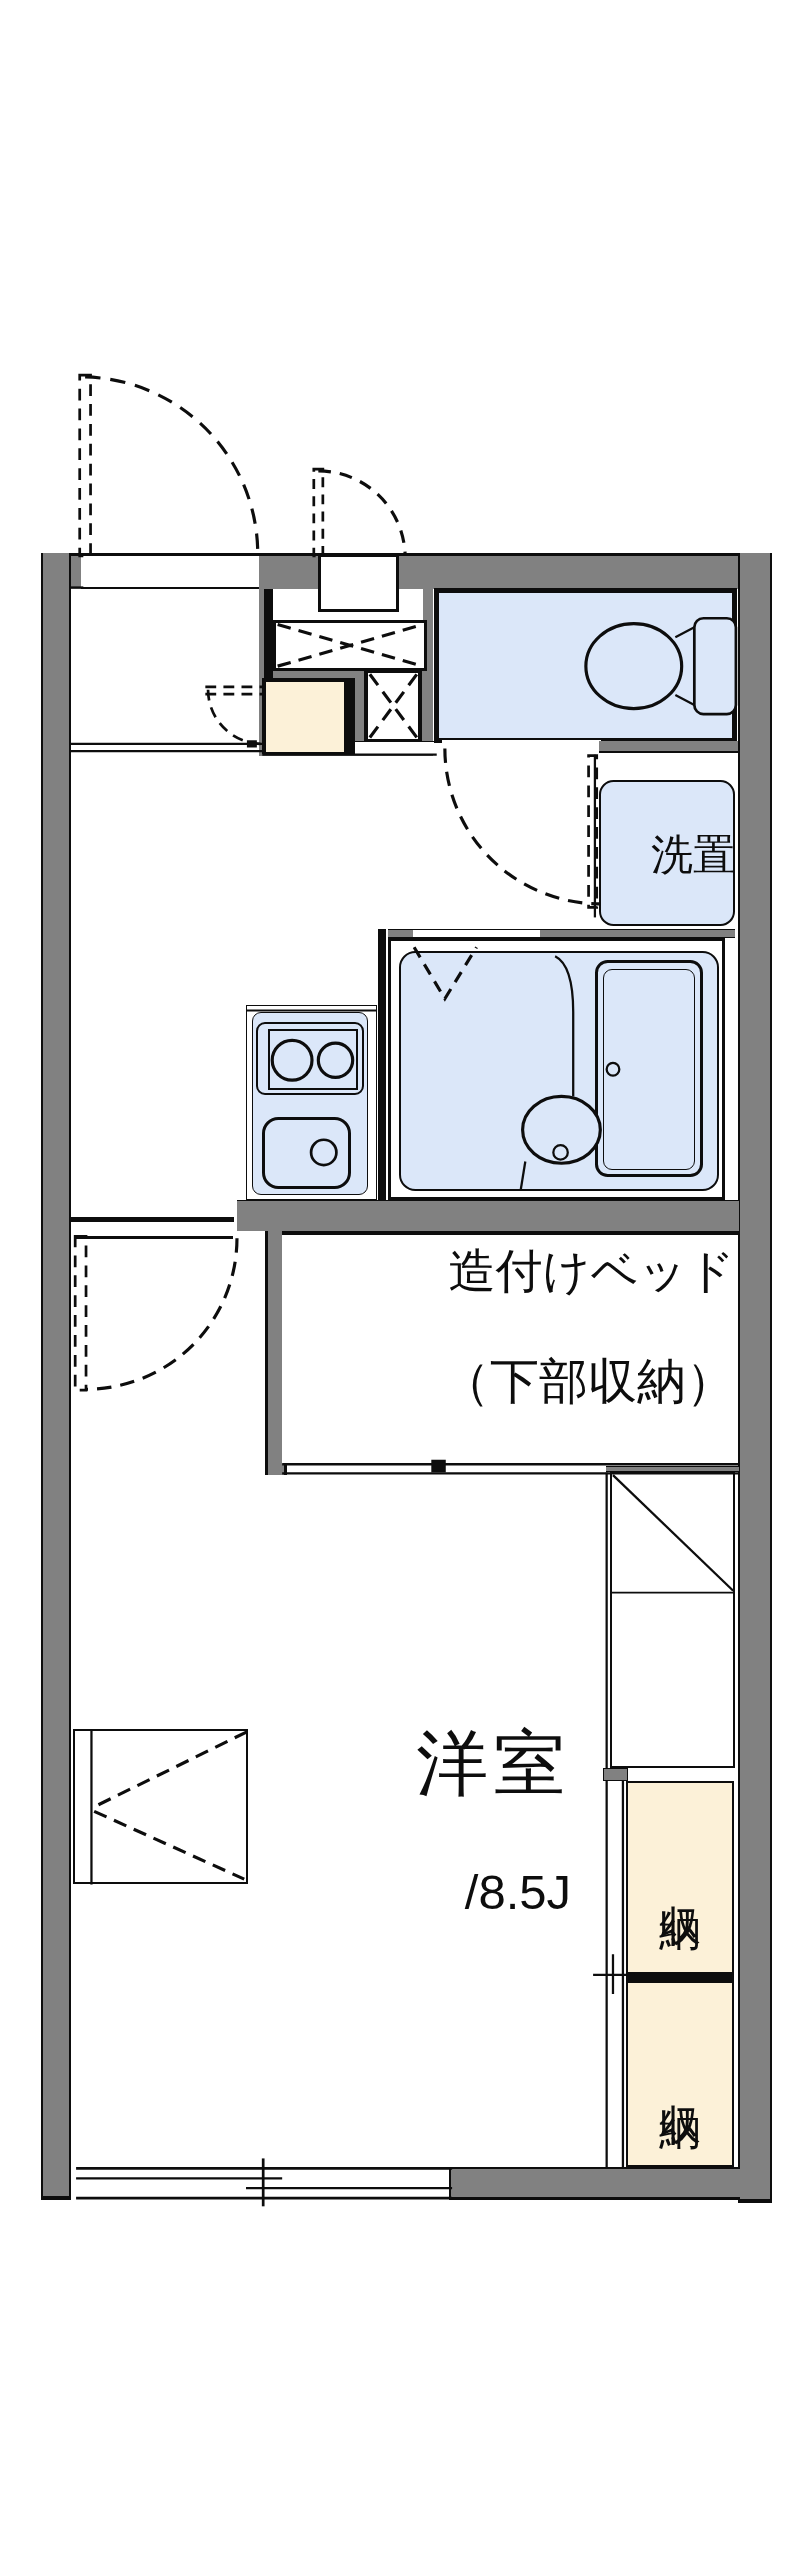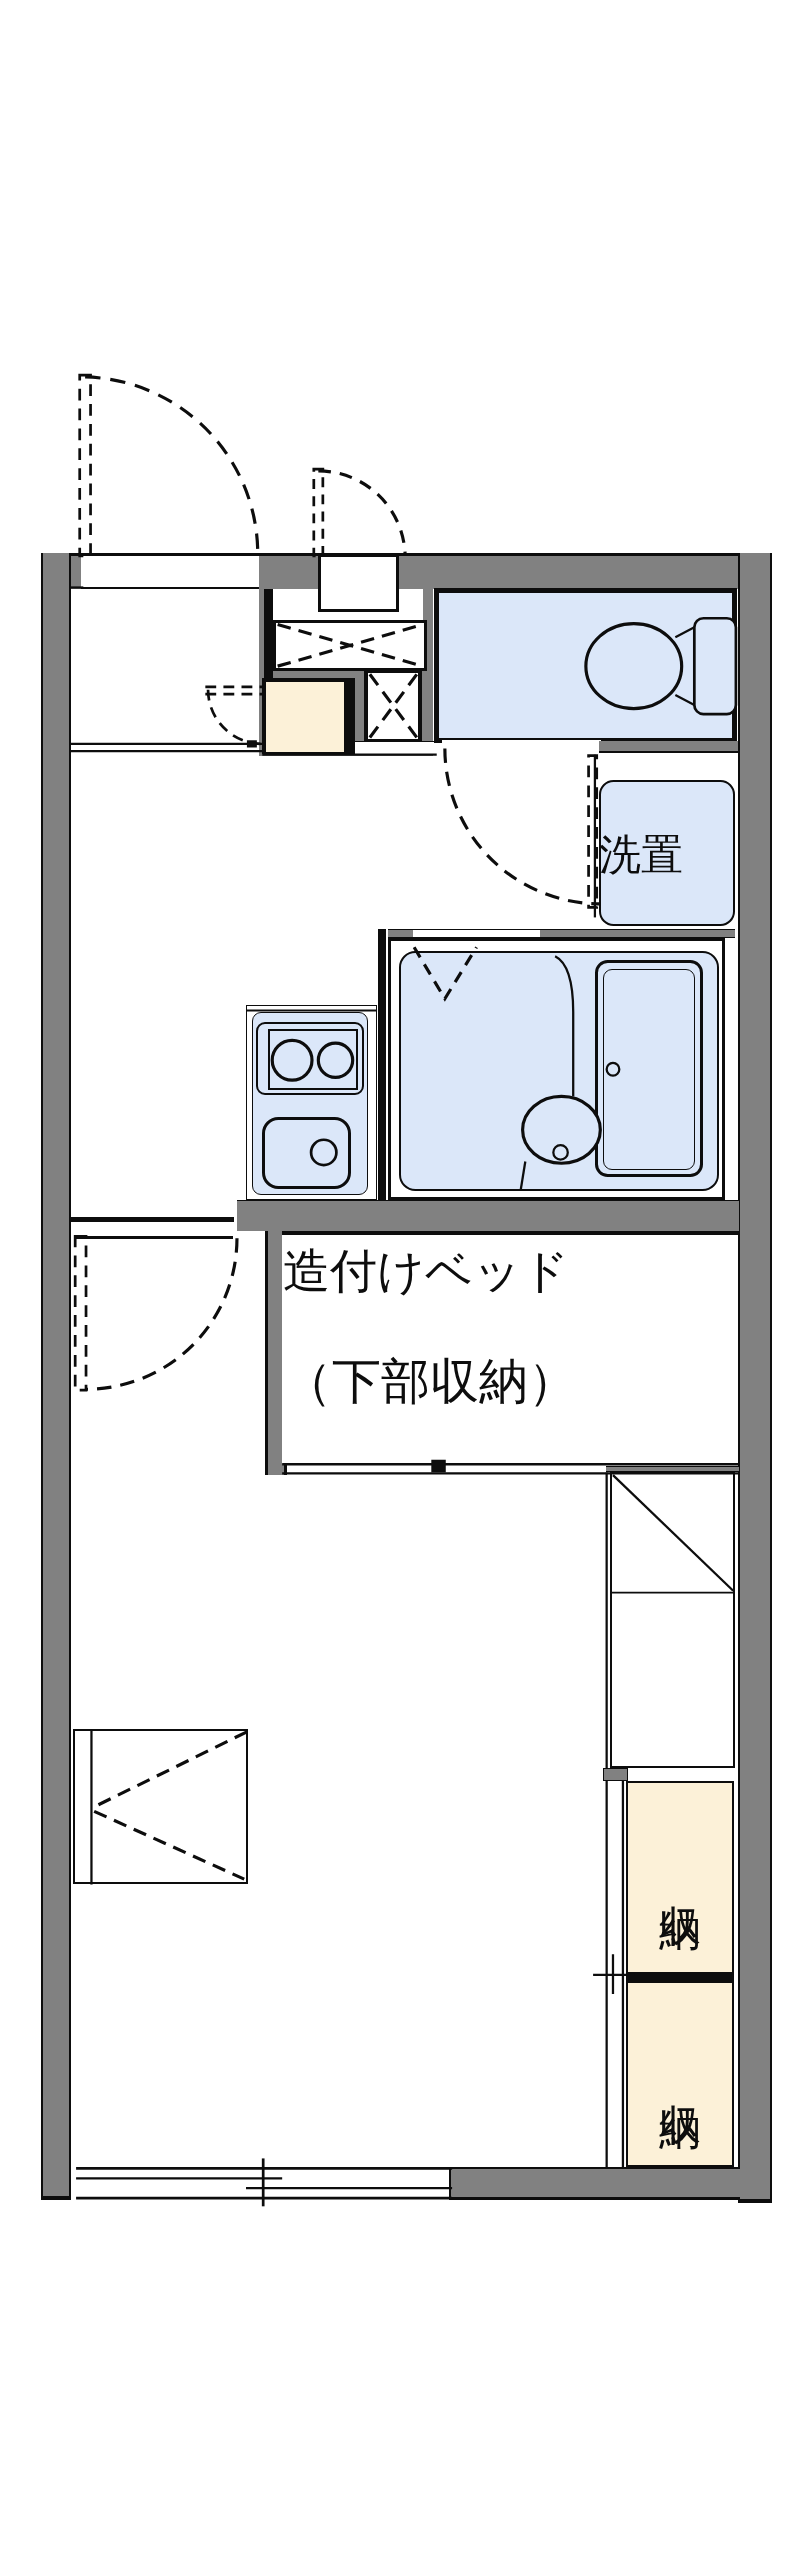--- a/index.html
+++ b/index.html
@@ -7,21 +7,21 @@
   }
   html,body{margin:0;padding:0;background:var(--bg);}
   #plan{position:relative;width:812px;height:2576px;background:var(--bg);
         font-family:"Liberation Sans","DejaVu Sans",sans-serif;color:var(--line);overflow:hidden;}
   .abs{position:absolute;box-sizing:border-box;}
   .wall{background:var(--wall);}
   .blk{background:var(--line);}
   .white{background:#ffffff;}
   .water{background:var(--water);}
   .cream{background:var(--cream);}
-  .lbl{position:absolute;text-align:left;color:var(--line);white-space:nowrap;}
+  .lbl{position:absolute;text-align:right;color:var(--line);white-space:nowrap;}
   .vtext{writing-mode:vertical-rl;text-orientation:upright;letter-spacing:5.4px;}
   svg.overlay{position:absolute;left:0;top:0;pointer-events:none;}
 </style>
 </head>
 <body>
 
 <div id="plan">
 
   <div class="abs wall" style="left:41px;top:553px;width:41px;height:36px;border-top:3.6px solid var(--line);border-left:2.7px solid var(--line);"></div>
   <div class="abs white" style="left:81px;top:553px;width:178px;height:36px;border-top:3.6px solid var(--line);border-bottom:2.7px solid var(--line);"></div>
@@ -139,18 +139,20 @@
     <path d="M 272 2421 H 500" stroke="var(--line)" stroke-width="2.5" fill="none"></path>
     <path d="M 84 2432 H 500" stroke="var(--line)" stroke-width="3" fill="none"></path>
     <path d="M 291 2388 V 2441" stroke="var(--line)" stroke-width="3" fill="none"></path>
   </svg>
 
   <div class="lbl" style="left:599px;top:827px;width:136px;font-size:42px;">洗置</div>
 
   <div class="lbl" style="left:283px;top:1240px;width:452px;font-size:47px;">造付けベッド</div>
   <div class="lbl" style="left:283px;top:1349px;width:452px;font-size:49px;">（下部収納）</div>
 
+  <div class="lbl" style="left:282px;top:1716px;width:289px;font-size:72px;letter-spacing:5.4px;">洋室</div>
+  <div class="lbl" style="left:282px;top:1864px;width:289px;font-size:49px;">/8.5J</div>
 
   <div class="lbl vtext" style="left:626px;top:1794px;width:108px;height:167px;font-size:42px;display:flex;align-items:center;justify-content:center;">収納</div>
   <div class="lbl vtext" style="left:626px;top:2002px;width:108px;height:149px;font-size:42px;display:flex;align-items:center;justify-content:center;">収納</div>
 
 </div>
 
 
 </body></html>

